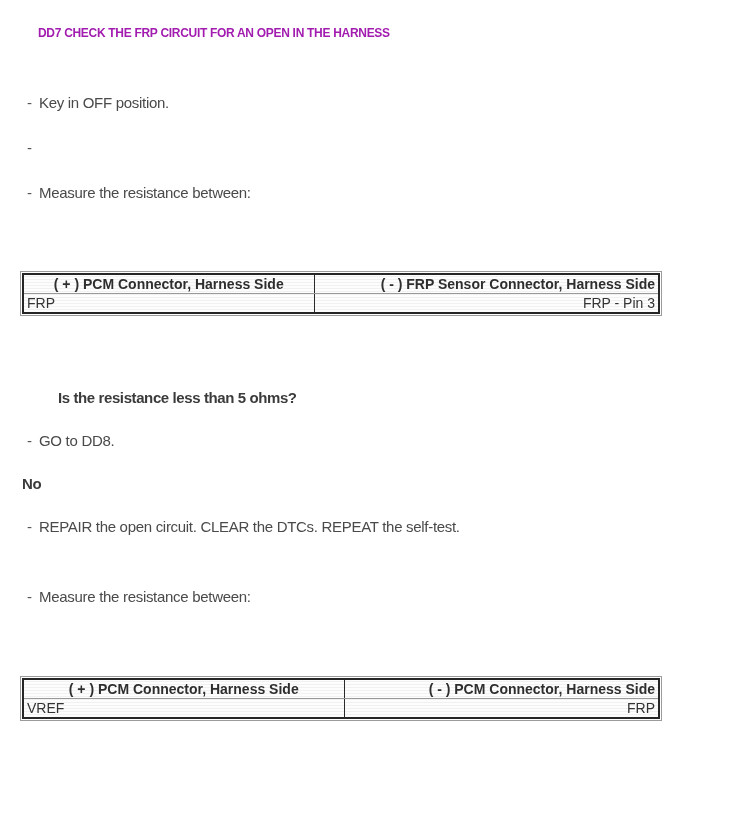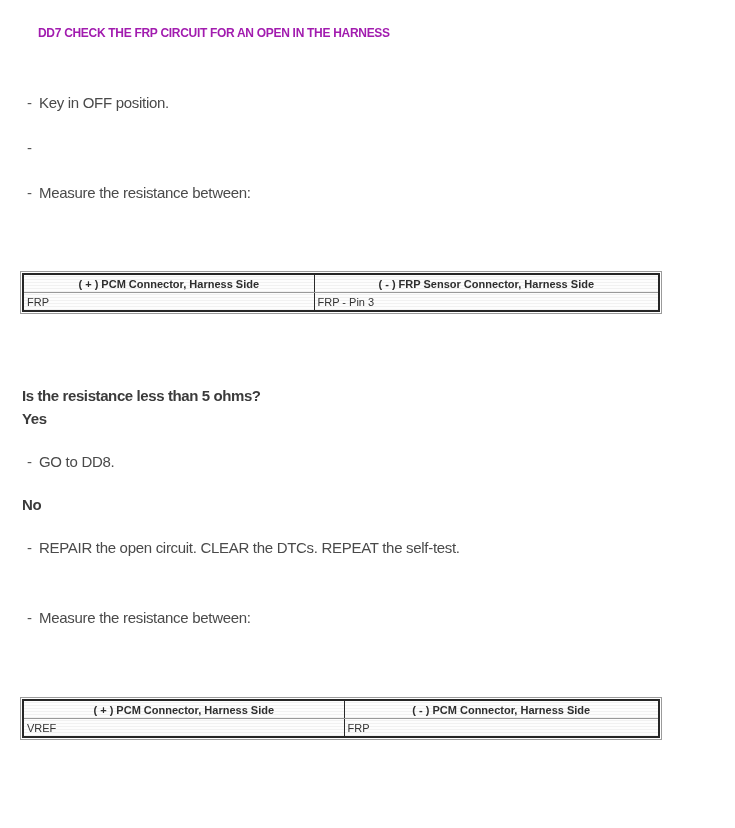--- a/index.html
+++ b/index.html
@@ -47,46 +47,48 @@
     border-collapse: collapse;
     table-layout: fixed;
     width: 636px;
     border: 2px solid #262626;
     outline: 1px solid #9b9b9b;
     outline-offset: 1px;
     background: repeating-linear-gradient(180deg, #fdfdfd 0px, #fdfdfd 2px, #f1f1f1 2px, #f1f1f1 3px);
   }
   table.spec th,
   table.spec td {
-    font-size: 11px;
+    font-size: 14px;
     height: 15px;
     padding: 1px 3px;
     overflow: hidden;
     white-space: nowrap;
   }
   table.spec th {
     font-weight: bold;
     text-align: center;
     color: #2e2e2e;
     border-bottom: 1px solid #999999;
   }
   table.spec td {
     text-align: left;
     color: #333333;
   }
   table.spec .col2 {
     border-left: 1px solid #2a2a2a;
+    text-align: right;
   }
   .question {
     margin-top: 72px;
     font-size: 15px;
     line-height: 23px;
     font-weight: bold;
     letter-spacing: -0.4px;
     color: #3b3b3b;
+    margin-left: 36px;
   }
   .answer-label {
     font-size: 15px;
     line-height: 23px;
     font-weight: bold;
     letter-spacing: -0.4px;
     color: #3b3b3b;
   }
   .answer-label.no { margin-top: 22px; }
   .action-step { margin-top: 23px; }
@@ -126,21 +128,20 @@
       <tbody>
         <tr>
           <td>FRP</td>
           <td class="col2">FRP - Pin 3</td>
         </tr>
       </tbody>
     </table>
   </div>
 
   <div class="question">Is the resistance less than 5 ohms?</div>
-  <div class="answer-label yes">Yes</div>
 
   <div class="step action-step">
     <span class="dash">-</span>
     <span>GO to DD8.</span>
   </div>
 
   <div class="answer-label no">No</div>
 
   <div class="step action-step">
     <span class="dash">-</span>

